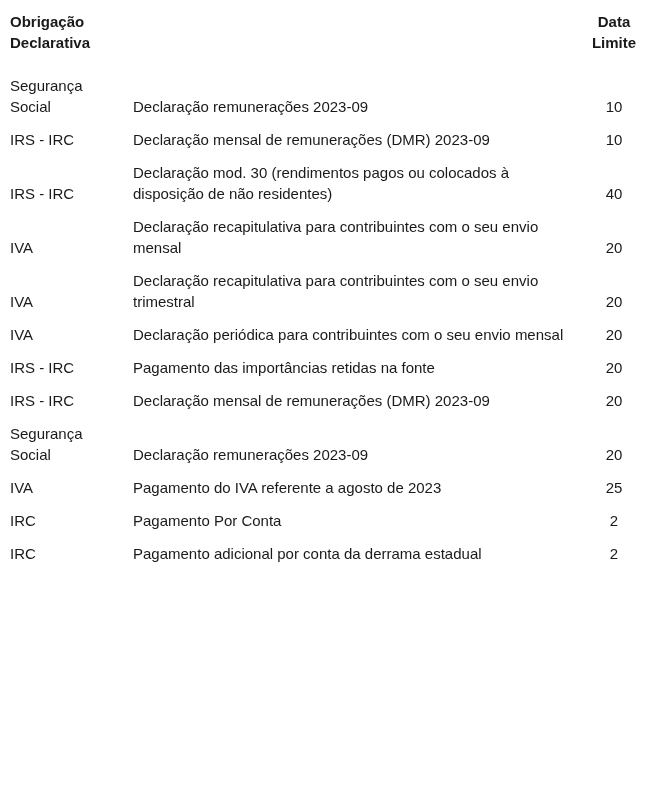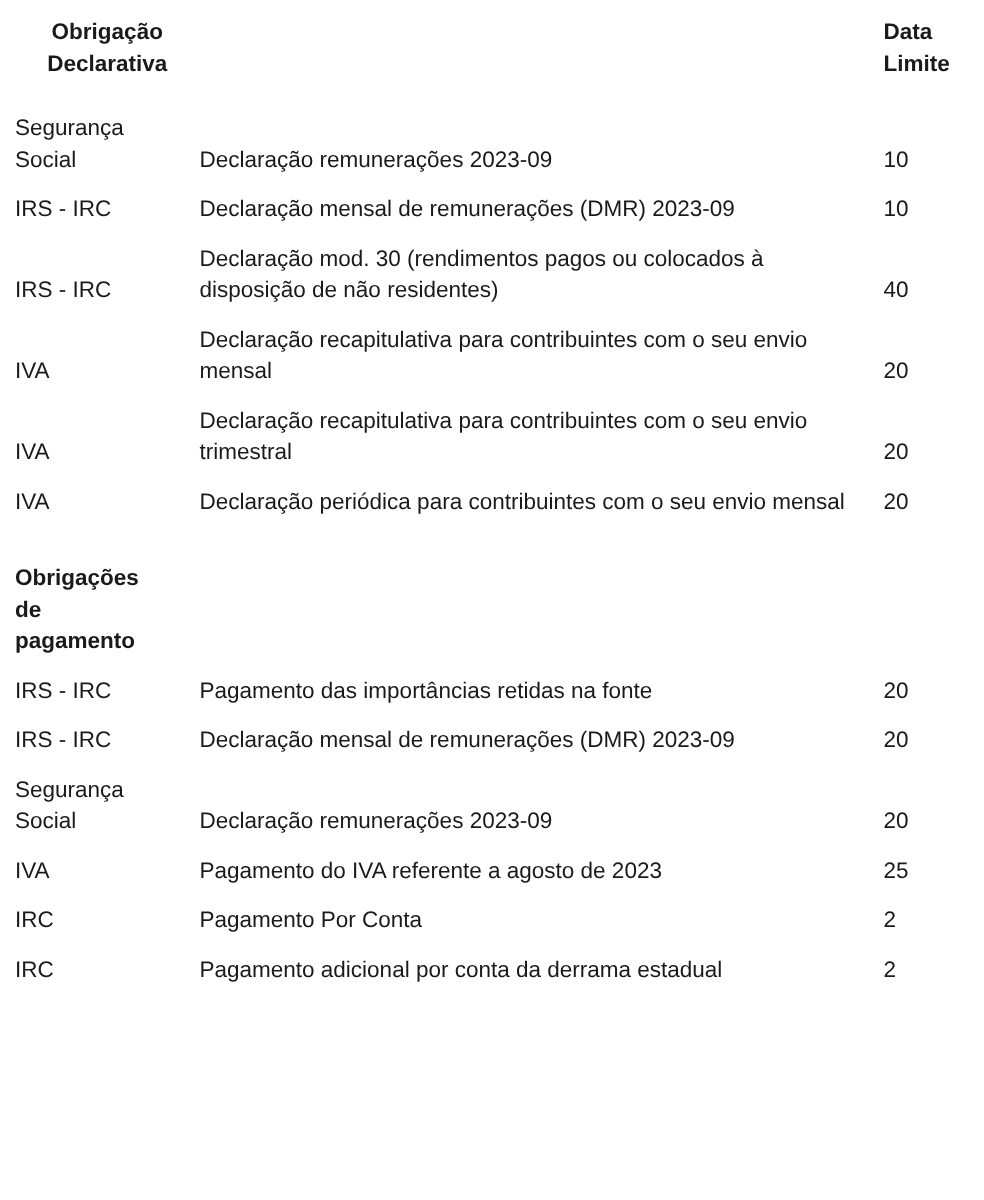--- a/index.html
+++ b/index.html
@@ -30,24 +30,23 @@
     padding: 6px 0;
     vertical-align: bottom;
     white-space: pre;
     font-weight: 400;
     text-align: left;
     overflow: visible;
   }
   thead th {
     font-weight: 700;
     padding-bottom: 16px;
-    text-align: center;
   }
   th.deadline, td.deadline {
-    text-align: left;
+    text-align: center;
   }
   tr.section-row td {
     padding-top: 24px;
     font-weight: 700;
   }
 </style>
 </head>
 <body>
 
 <table class="obligations">
@@ -93,27 +92,20 @@
         <td>IVA</td>
         <td>Declaração recapitulativa para contribuintes com o seu envio
 trimestral</td>
         <td class="deadline">20</td>
       </tr>
       <tr>
         <td>IVA</td>
         <td>Declaração periódica para contribuintes com o seu envio mensal</td>
         <td class="deadline">20</td>
       </tr>
-      <tr class="section-row">
-        <td>Obrigações
-de
-pagamento</td>
-        <td></td>
-        <td class="deadline"></td>
-      </tr>
       <tr>
         <td>IRS - IRC</td>
         <td>Pagamento das importâncias retidas na fonte</td>
         <td class="deadline">20</td>
       </tr>
       <tr>
         <td>IRS - IRC</td>
         <td>Declaração mensal de remunerações (DMR) 2023-09</td>
         <td class="deadline">20</td>
       </tr>

